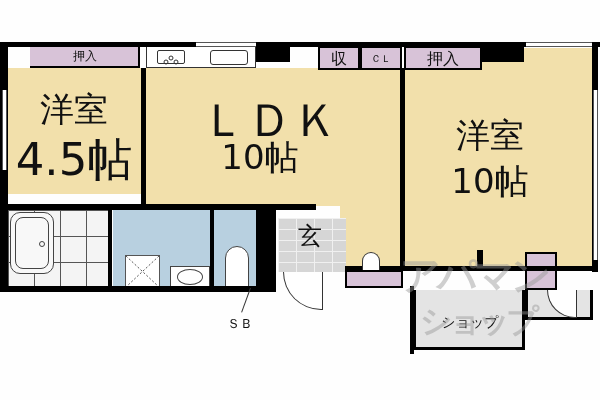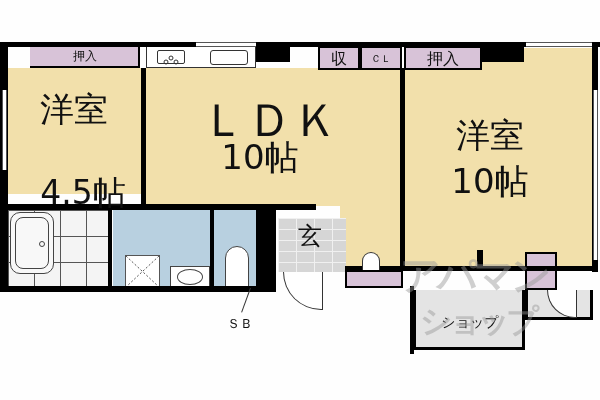--- a/index.html
+++ b/index.html
@@ -105,21 +105,21 @@
 <div class="door-arc" style="left:283px;top:272px;width:40px;height:38px;border-radius:0 0 0 40px;border-top:none;"></div>
 <div class="door-arc" style="left:547px;top:290px;width:30px;height:28px;border-radius:0 0 0 30px;border-top:none;"></div>
 <div class="door-arc" style="left:362px;top:252px;width:18px;height:18px;border-radius:18px 18px 0 0;border-bottom:none;"></div>
 
 <div class="small-label" style="left:60px;top:48px;width:50px;font-size:12px;">押入</div>
 <div class="small-label" style="left:320px;top:49px;width:38px;font-size:16px;">収</div>
 <div class="small-label" style="left:362px;top:52px;width:38px;font-size:10px;">ＣＬ</div>
 <div class="small-label" style="left:408px;top:49px;width:70px;font-size:16px;">押入</div>
 
 <div class="big-label" style="left:10px;top:92px;width:128px;font-size:34px;">洋室</div>
-<div class="big-label" style="left:19px;top:136px;width:128px;font-size:33px;margin-top:40px;">4.5帖</div>
+<div class="big-label" style="left:10px;top:136px;width:128px;font-size:45px;">4.5帖</div>
 
 <div class="big-label" style="left:170px;top:96px;width:200px;font-size:46px;">ＬＤＫ</div>
 <div class="big-label" style="left:190px;top:140px;width:140px;font-size:34px;">10帖</div>
 
 <div class="big-label" style="left:420px;top:118px;width:140px;font-size:34px;">洋室</div>
 <div class="big-label" style="left:420px;top:164px;width:140px;font-size:34px;">10帖</div>
 
 <div class="big-label" style="left:290px;top:224px;width:40px;font-size:24px;">玄</div>
 
 <div class="small-label" style="left:220px;top:315px;width:40px;font-size:13px;">ＳＢ</div>

